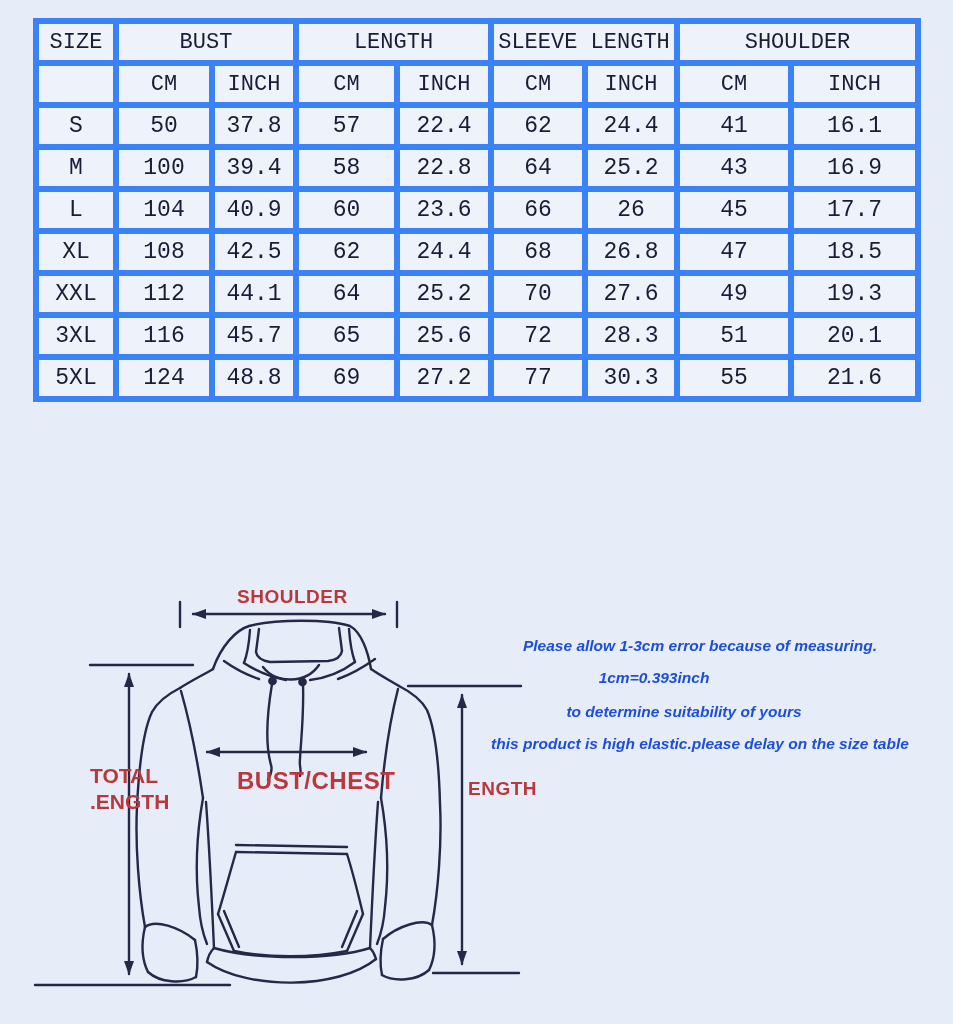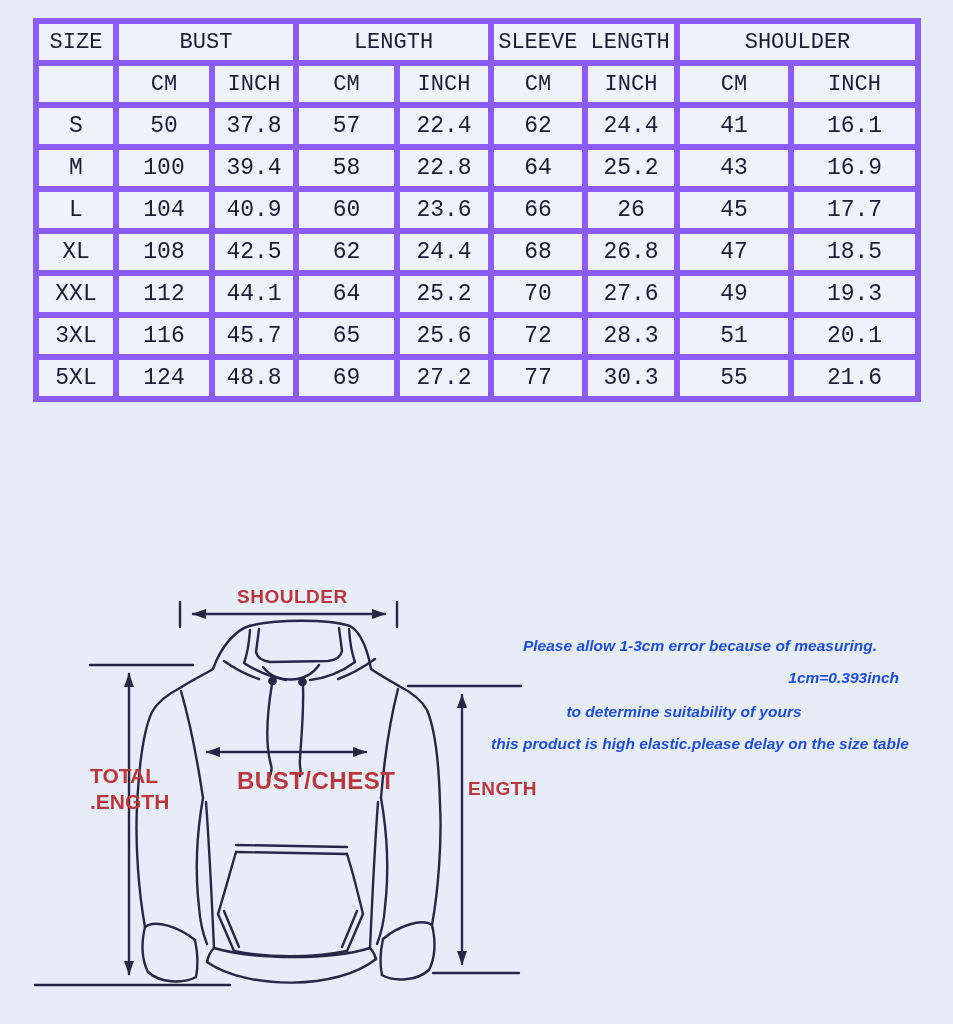--- a/index.html
+++ b/index.html
@@ -9,21 +9,21 @@
     background:#e7edf8;
     font-family:"Liberation Sans", sans-serif;
     overflow:hidden;
   }
   .page { position:absolute; inset:0; }
 
   
   .size-table {
     position:absolute; left:33px; top:18px; width:880px;
     border-collapse:separate; border-spacing:6px;
-    background:#8b5cf6; table-layout:fixed;
+    background:#3b82f6; table-layout:fixed;
   }
   .size-table th, .size-table td {
     background:#eef2fb; color:#1b1d36;
     text-align:center; vertical-align:middle;
     height:36px; overflow:hidden; white-space:nowrap;
     font-family:"Liberation Mono", monospace; font-weight:normal;
   }
   .size-table th { font-size:22px; }
   .size-table td { font-size:23px; }
 
@@ -38,21 +38,21 @@
   #lbl-total    { left:42px;  top:763px; font-size:21px; line-height:26px;margin-left:48px; }
   #lbl-bust     { left:237px; top:767px; font-size:24px; letter-spacing:0.5px; }
   #lbl-sleeve   { left:468px; top:778px; font-size:19px; letter-spacing:0.5px; }
 
   .notes {
     position:absolute; left:455px; top:636px; width:490px;
     text-align:center; font-style:italic; font-weight:bold;
     font-size:15.5px; color:#1d4ed8; line-height:19px;
   }
   .notes .line { margin-bottom:13px; }
-  .notes .l2 { transform:translateX(-46px); margin-bottom:15px;text-align:right; }
+  .notes .l2 { transform:translateX(-46px); margin-bottom:15px; }
   .notes .l3 { margin-bottom:10px; }
   .notes .l4 { transform:translateX(-16px); }
 </style>
 </head>
 <body>
 
 <div class="page">
 
   <table class="size-table">
     <colgroup>

